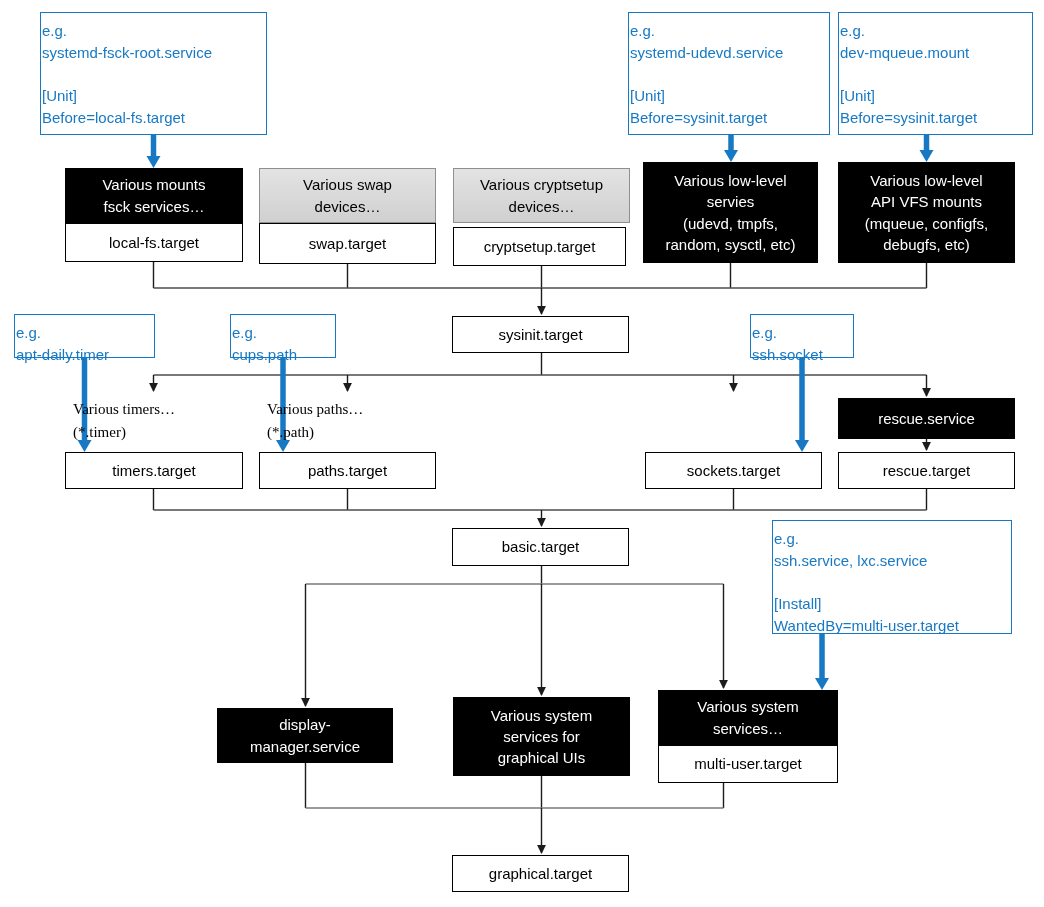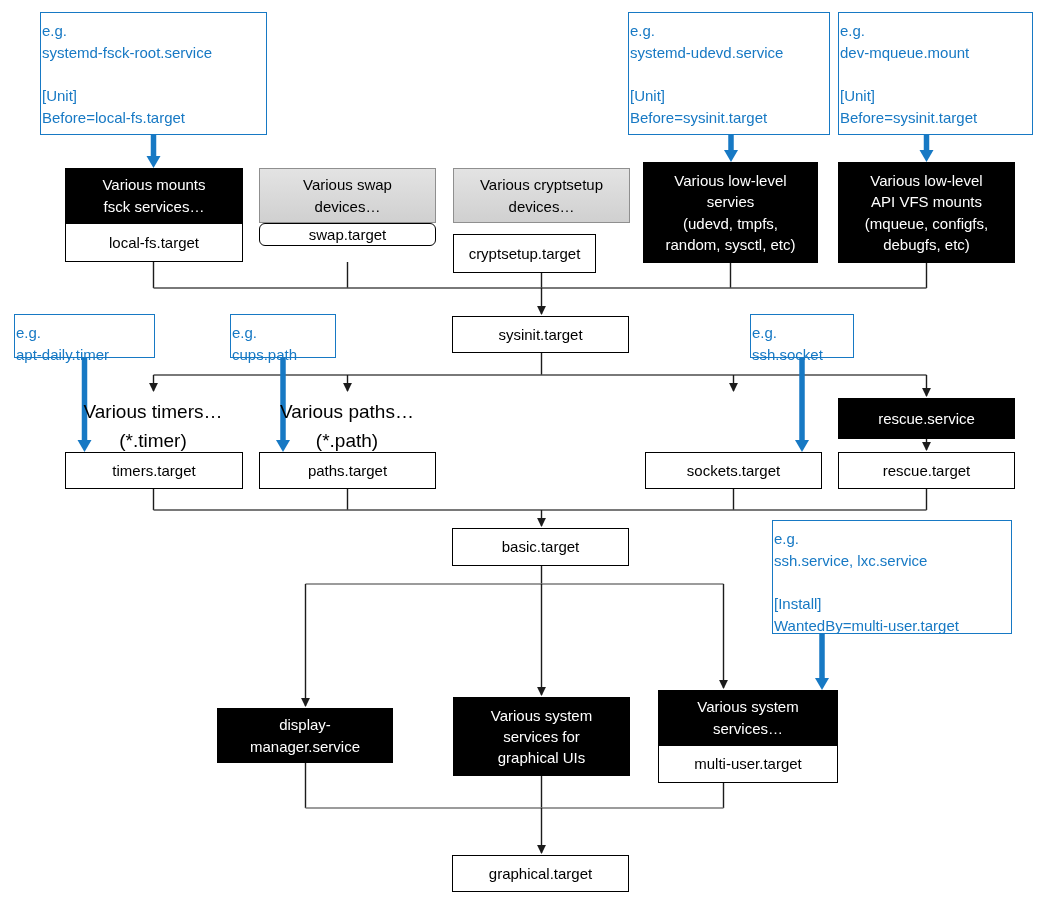--- a/index.html
+++ b/index.html
@@ -17,22 +17,22 @@
   .white{background:#ffffff;border:1.4px solid #000000;color:#000000;}
   .blackbox{background:#000000;border:1px solid #000000;color:#ffffff;}
   .graybox{background:linear-gradient(180deg,#e3e3e3,#d0d0d0);border:1px solid #8f8f8f;color:#000000;}
   .ann{
     position:absolute;box-sizing:border-box;background:#ffffff;
     border:1.7px solid #1779c4;color:#1779c4;
     font-size:15px;line-height:1.45;white-space:pre-line;
     padding:7px 1px;text-align:left;
   }
   .freelabel{
-    position:absolute;box-sizing:border-box;text-align:center;
-    white-space:pre-line;font-size:19px;line-height:1.5;color:#000;
+    position:absolute;box-sizing:border-box;
+    white-space:pre-line;font-size:15px;line-height:1.5;color:#000;font-family:Liberation Serif, serif;
   }
 </style>
 </head>
 <body>
 
 <div id="stage">
 
   <svg id="lines" width="1044" height="907">
     <defs>
       <marker id="ah" viewBox="0 0 10 10" refX="9" refY="5" markerWidth="9" markerHeight="9" markerUnits="userSpaceOnUse" orient="auto-start-reverse">
@@ -120,25 +120,25 @@
 
 [Install]
 WantedBy=multi-user.target</div>
 
   <div class="box blackbox" style="left:65px;top:168px;width:178px;height:55px;">Various mounts
 fsck services…</div>
   <div class="box white" style="left:65px;top:223px;width:178px;height:39px;">local-fs.target</div>
 
   <div class="box graybox" style="left:259px;top:168px;width:177px;height:55px;">Various swap
 devices…</div>
-  <div class="box white" style="left:259px;top:223px;width:177px;height:23px;border-radius:6px;">swap.target</div>
+  <div class="box white" style="left:259px;top:223px;width:177px;height:41px;">swap.target</div>
 
   <div class="box graybox" style="left:453px;top:168px;width:177px;height:55px;">Various cryptsetup
 devices…</div>
-  <div class="box white" style="left:453px;top:234px;width:143px;height:39px;text-align:center;">cryptsetup.target</div>
+  <div class="box white" style="left:453px;top:227px;width:173px;height:39px;text-align:center;">cryptsetup.target</div>
 
   <div class="box blackbox" style="left:643px;top:162px;width:175px;height:101px;">Various low-level
 servies
 (udevd, tmpfs,
 random, sysctl, etc)</div>
   <div class="box blackbox" style="left:838px;top:162px;width:177px;height:101px;">Various low-level
 API VFS mounts
 (mqueue, configfs,
 debugfs, etc)</div>
 

